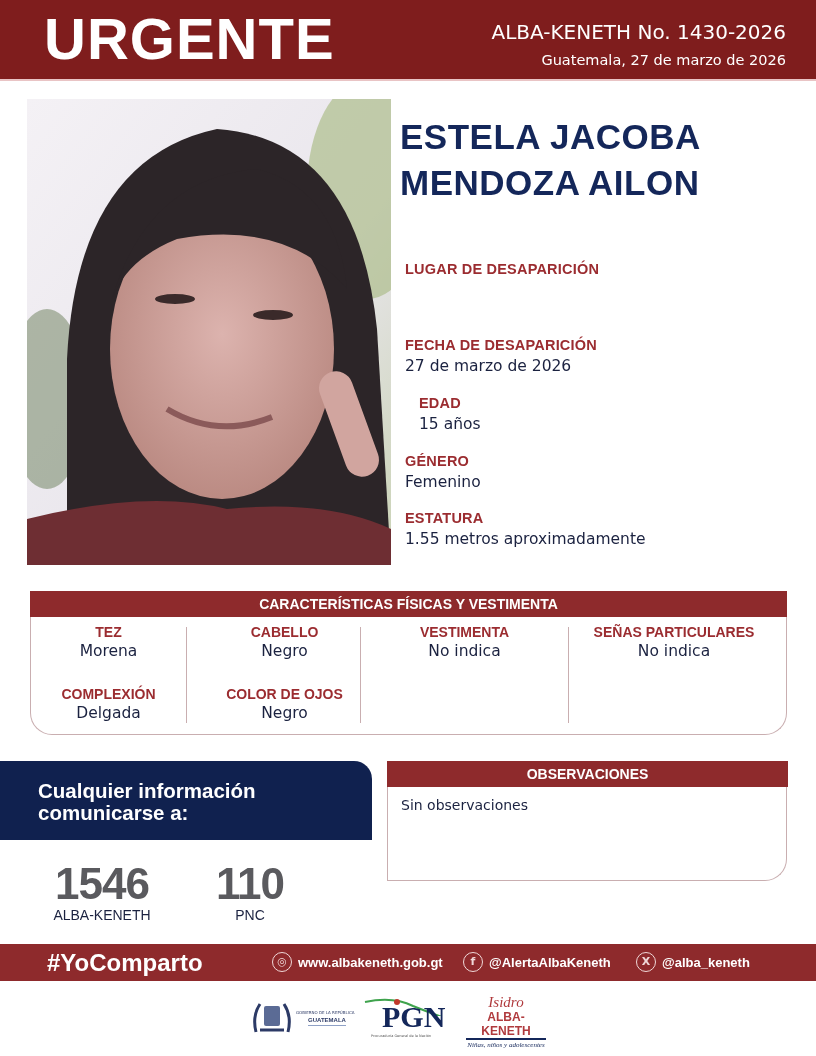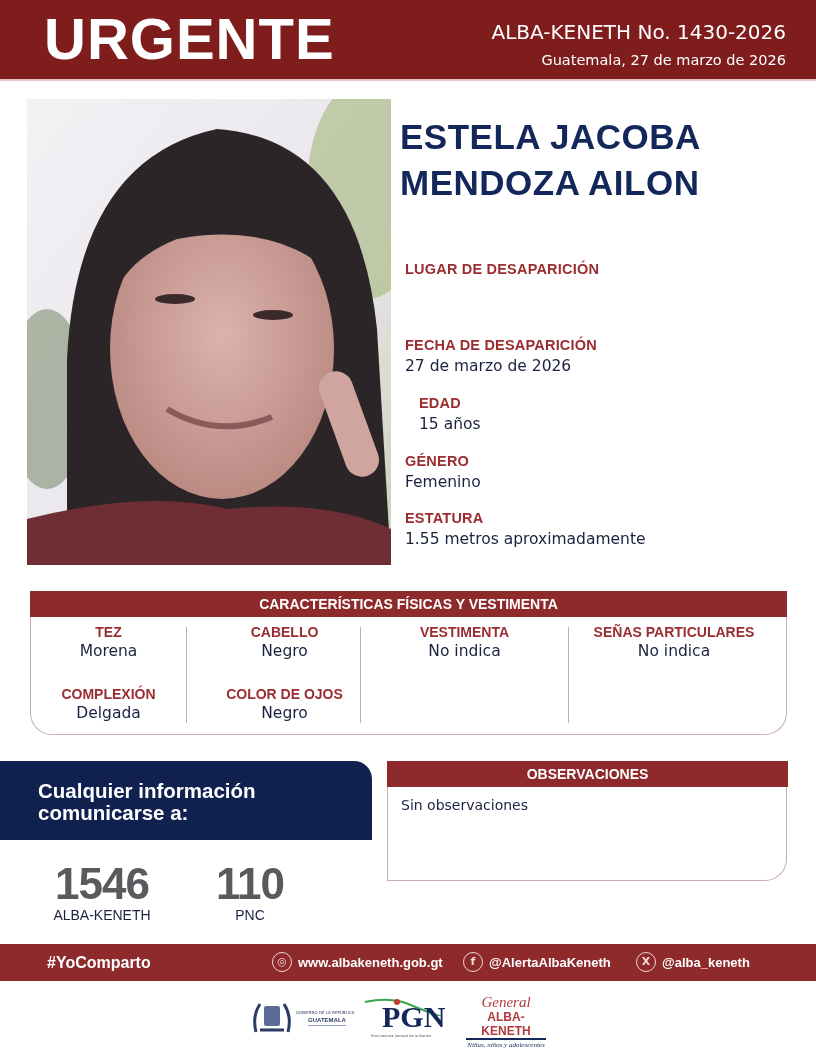--- a/index.html
+++ b/index.html
@@ -94,21 +94,21 @@
   .obs .val {
     position: absolute; left: 13px; top: 36px; font-family: "DejaVu Sans", sans-serif;
     font-size: 14px; color: #1b2240;
   }
 
   .footer {
     position: absolute; left: 0; top: 944px; width: 816px; height: 37px; background: #8e2a2c;
   }
   .footer .hash {
     position: absolute; left: 47px; top: 4px; font-family: "Liberation Sans", sans-serif;
-    font-weight: 700; font-size: 16px; color: #ffffff; line-height: 30px;
+    font-weight: 700; font-size: 24px; color: #ffffff; line-height: 30px;
   }
   .soc { position: absolute; top: 8px; display: flex; align-items: center; gap: 6px; }
   .soc .ic {
     width: 20px; height: 20px; border-radius: 50%; border: 1.5px solid #f0d8d8;
     color: #f0d8d8; font-size: 11px; line-height: 17px; text-align: center;
     font-family: "DejaVu Sans", sans-serif; font-weight: 700;
   }
   .soc .t {
     font-family: "Liberation Sans", sans-serif; font-size: 13px; color: #ffffff; font-weight: 700;
   }
@@ -260,17 +260,17 @@
   </div>
   <div class="logo" style="left:363px; top:2px; width:84px; height:46px;">
     <svg width="84" height="20" viewBox="0 0 84 20" style="position:absolute; left:0; top:0;">
       <path d="M2 6 Q30 0 50 10 Q70 18 82 22" stroke="#3fa34d" stroke-width="2" fill="none"></path>
       <circle cx="34" cy="6" r="3" fill="#c0392b"></circle>
     </svg>
     <div style="position:absolute; left:19px; top:6px; font-family:'Liberation Serif',serif; font-weight:700; font-size:30px; color:#14275a; line-height:30px;">PGN</div>
     <div style="position:absolute; left:8px; top:38px; font-family:'DejaVu Sans',sans-serif; font-size:3.5px; color:#555;">Procuraduría General de la Nación</div>
   </div>
   <div class="logo" style="left:466px; top:0; width:80px; height:50px; text-align:center;">
-    <div style="font-family:'Liberation Serif',serif; font-style:italic; font-size:15px; color:#b03a3d; line-height:16px;">General</div>
+    <div style="font-family:'Liberation Serif',serif; font-style:italic; font-size:15px; color:#b03a3d; line-height:16px;">Isidro</div>
     <div style="font-family:'Liberation Sans',sans-serif; font-weight:700; font-size:12px; color:#b03a3d; line-height:14px; border-bottom:2px solid #14275a;">ALBA-KENETH</div>
     <div style="font-family:'Liberation Serif',serif; font-style:italic; font-size:7px; color:#14275a; line-height:10px;">Niñas, niños y adolescentes</div>
   </div>
 </div>
 
 </body></html>

